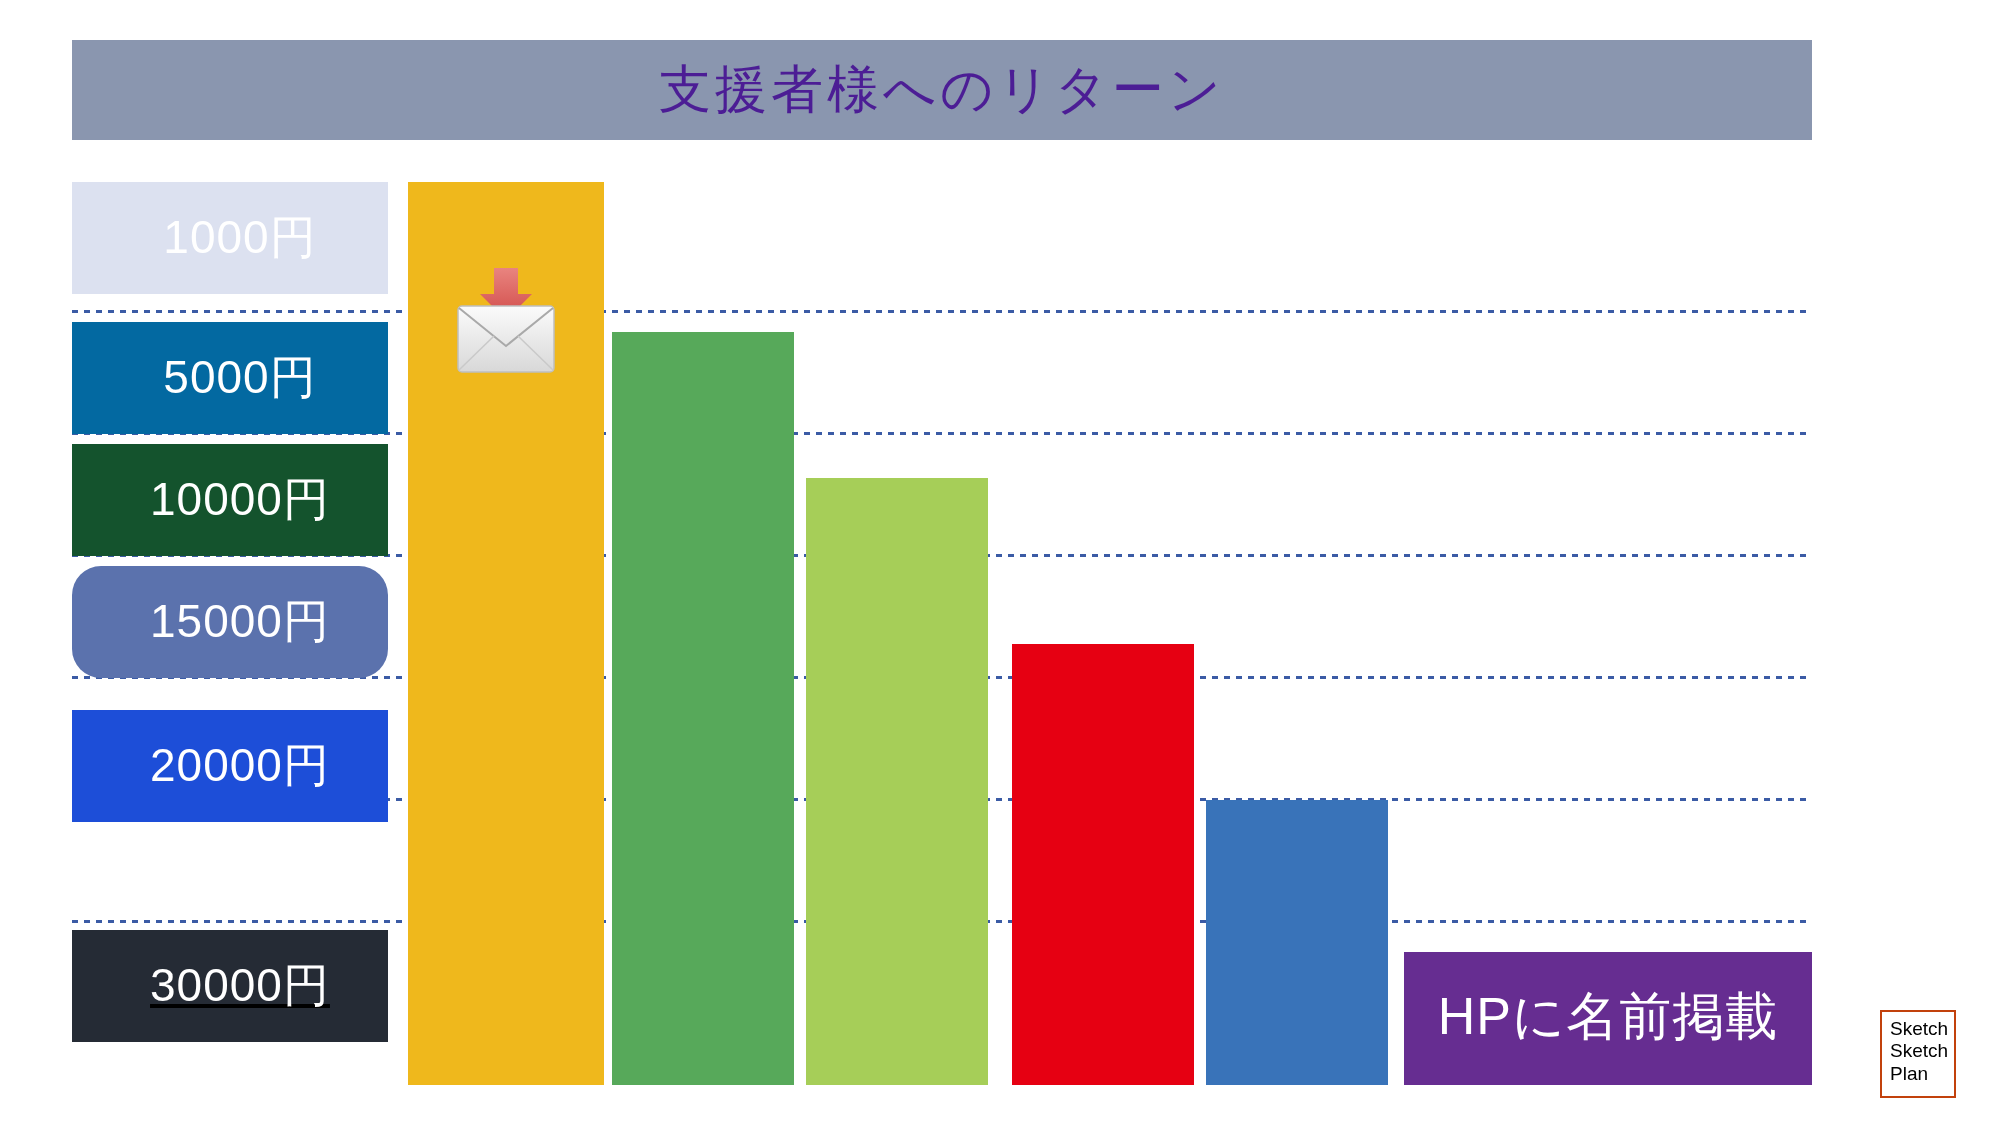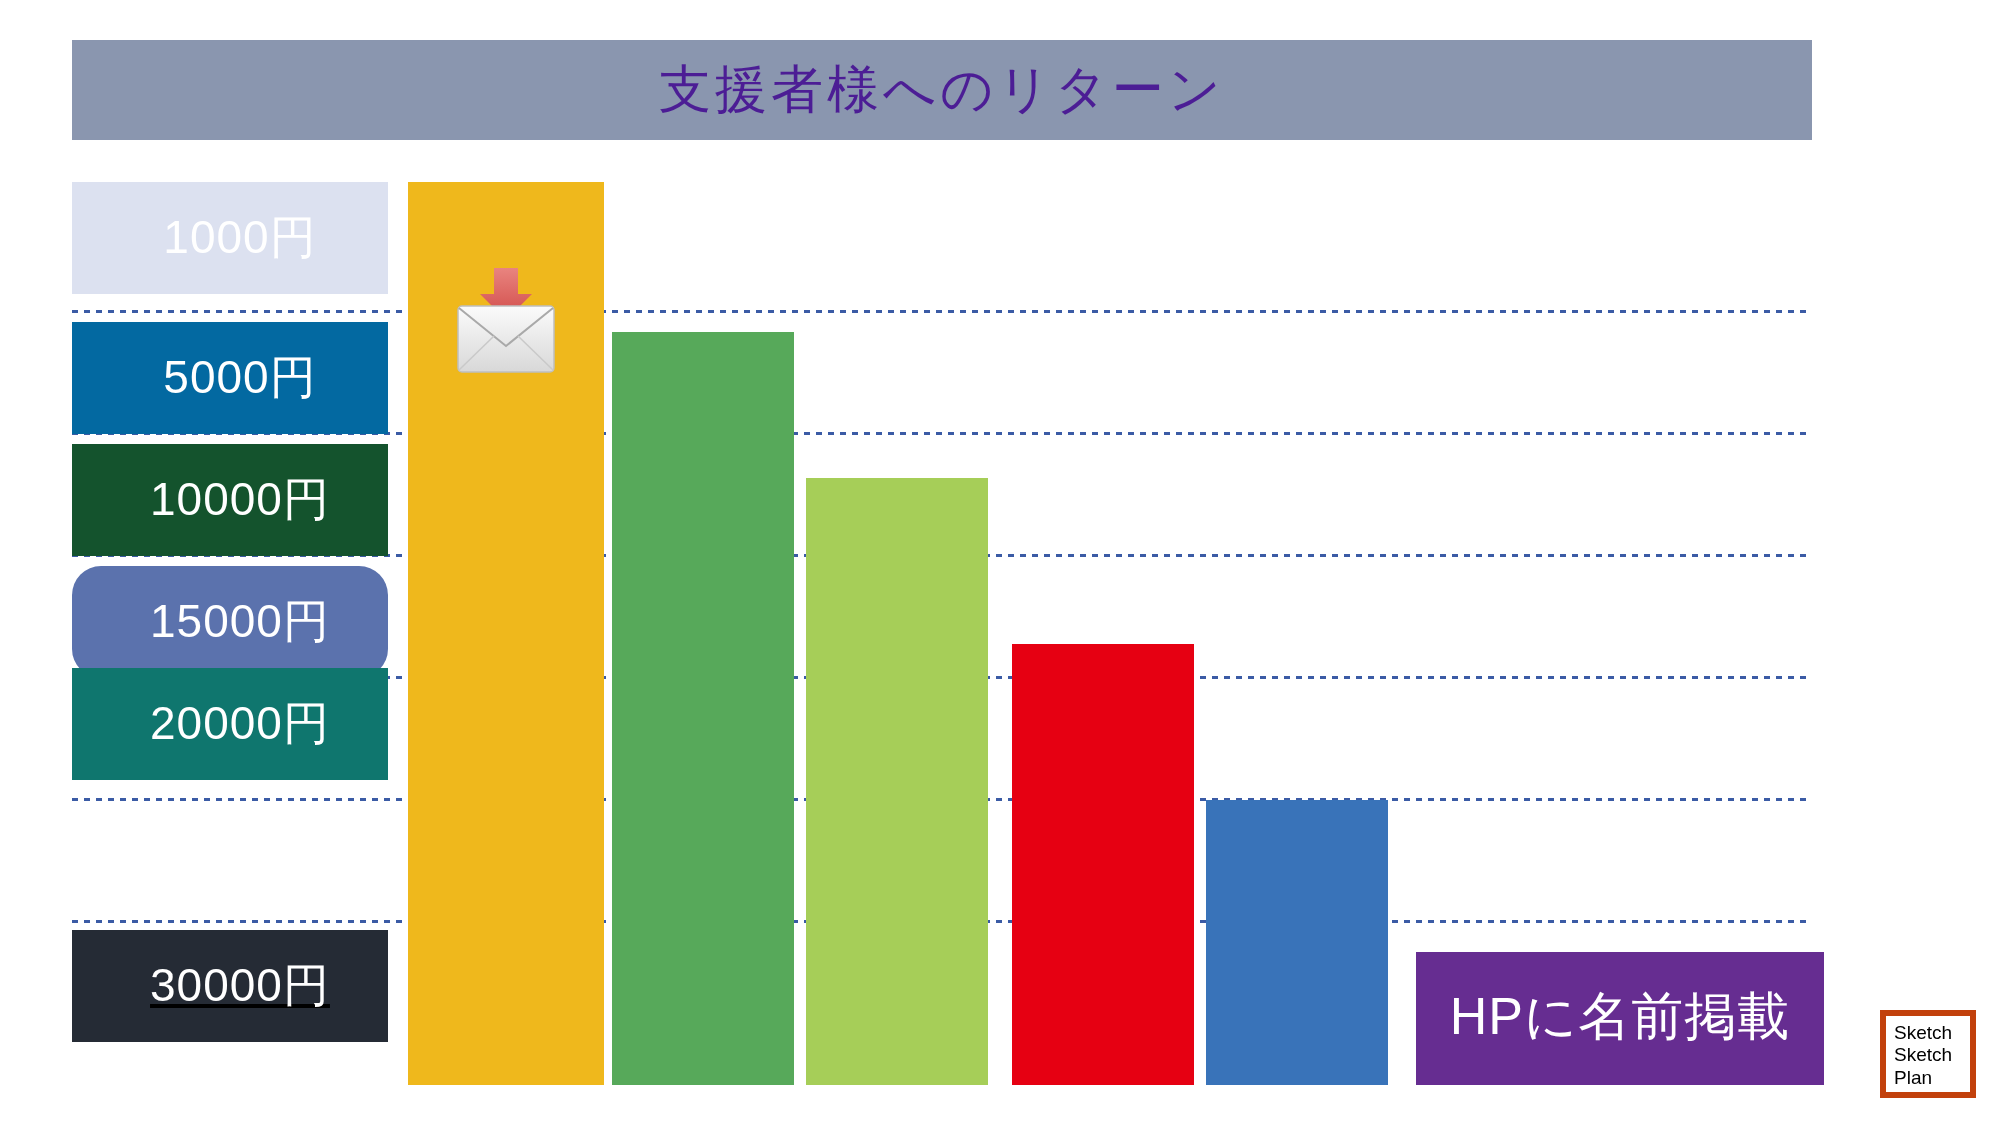--- a/index.html
+++ b/index.html
@@ -56,22 +56,22 @@
   .bar-inner.centered{justify-content:center;}
 
   
   #inbox-icon{
     position:absolute; left:50%; transform:translateX(-50%);
     top:84px; width:124px; height:116px;
   }
 
   
   #sketch-note{
-    position:absolute; left:1880px; top:1010px; width:96px; height:88px;
-    border:6px solid #c2410c; background:#ffffff;
+    position:absolute; left:1880px; top:1010px; width:76px; height:88px;
+    border:2px solid #c2410c; background:#ffffff;
     padding:6px 0 0 8px; box-sizing:border-box;
   }
   #sketch-note span{
     display:block; font-size:19px; line-height:1.18; color:#000000;
   }
 </style>
 </head>
 <body>
 
 <div id="title-banner">
@@ -90,21 +90,21 @@
 </div>
 <div class="tier-box" style="top:322px;background:#0369a1;">
   <span class="tier-label">5000円</span>
 </div>
 <div class="tier-box" style="top:444px;background:#14532d;">
   <span class="tier-label">10000円</span>
 </div>
 <div class="tier-box" style="top:566px;background:#5B72AD;border-radius:29px;">
   <span class="tier-label">15000円</span>
 </div>
-<div class="tier-box" style="top:668px;background:#0f766e;">
+<div class="tier-box" style="top:710px;background:#1d4ed8;">
   <span class="tier-label">20000円</span>
 </div>
 <div class="tier-box" style="top:930px;background:#252B35;text-decoration:underline;">
   <span class="tier-label">30000円</span>
 </div>
 
 <div class="bar" style="left:408px; top:182px; width:196px; height:903px; background:#EFB81C;">
   <svg id="inbox-icon" viewBox="0 0 124 116">
     <defs>
       <linearGradient id="envG" x1="0" y1="0" x2="0" y2="1">
@@ -147,21 +147,21 @@
     <span class="bar-label-vert">超基礎編</span>
   </div>
 </div>
 
 <div class="bar" style="left:1206px; top:800px; width:182px; height:285px; background:#3973B9;">
   <div class="bar-inner" style="padding-bottom:10px;">
     <span class="bar-label-vert">応用編</span>
   </div>
 </div>
 
-<div class="bar" style="left:1404px; top:952px; width:408px; height:133px; background:#662D91;margin-left:12px;">
+<div class="bar" style="left:1404px; top:952px; width:408px; height:133px; background:#662D91;">
   <div class="bar-inner centered">
     <span class="bar-label-horiz">HPに名前掲載</span>
   </div>
 </div>
 
 <div id="sketch-note">
   <span>Sketch</span>
   <span>Sketch</span>
   <span>Plan</span>
 </div>

